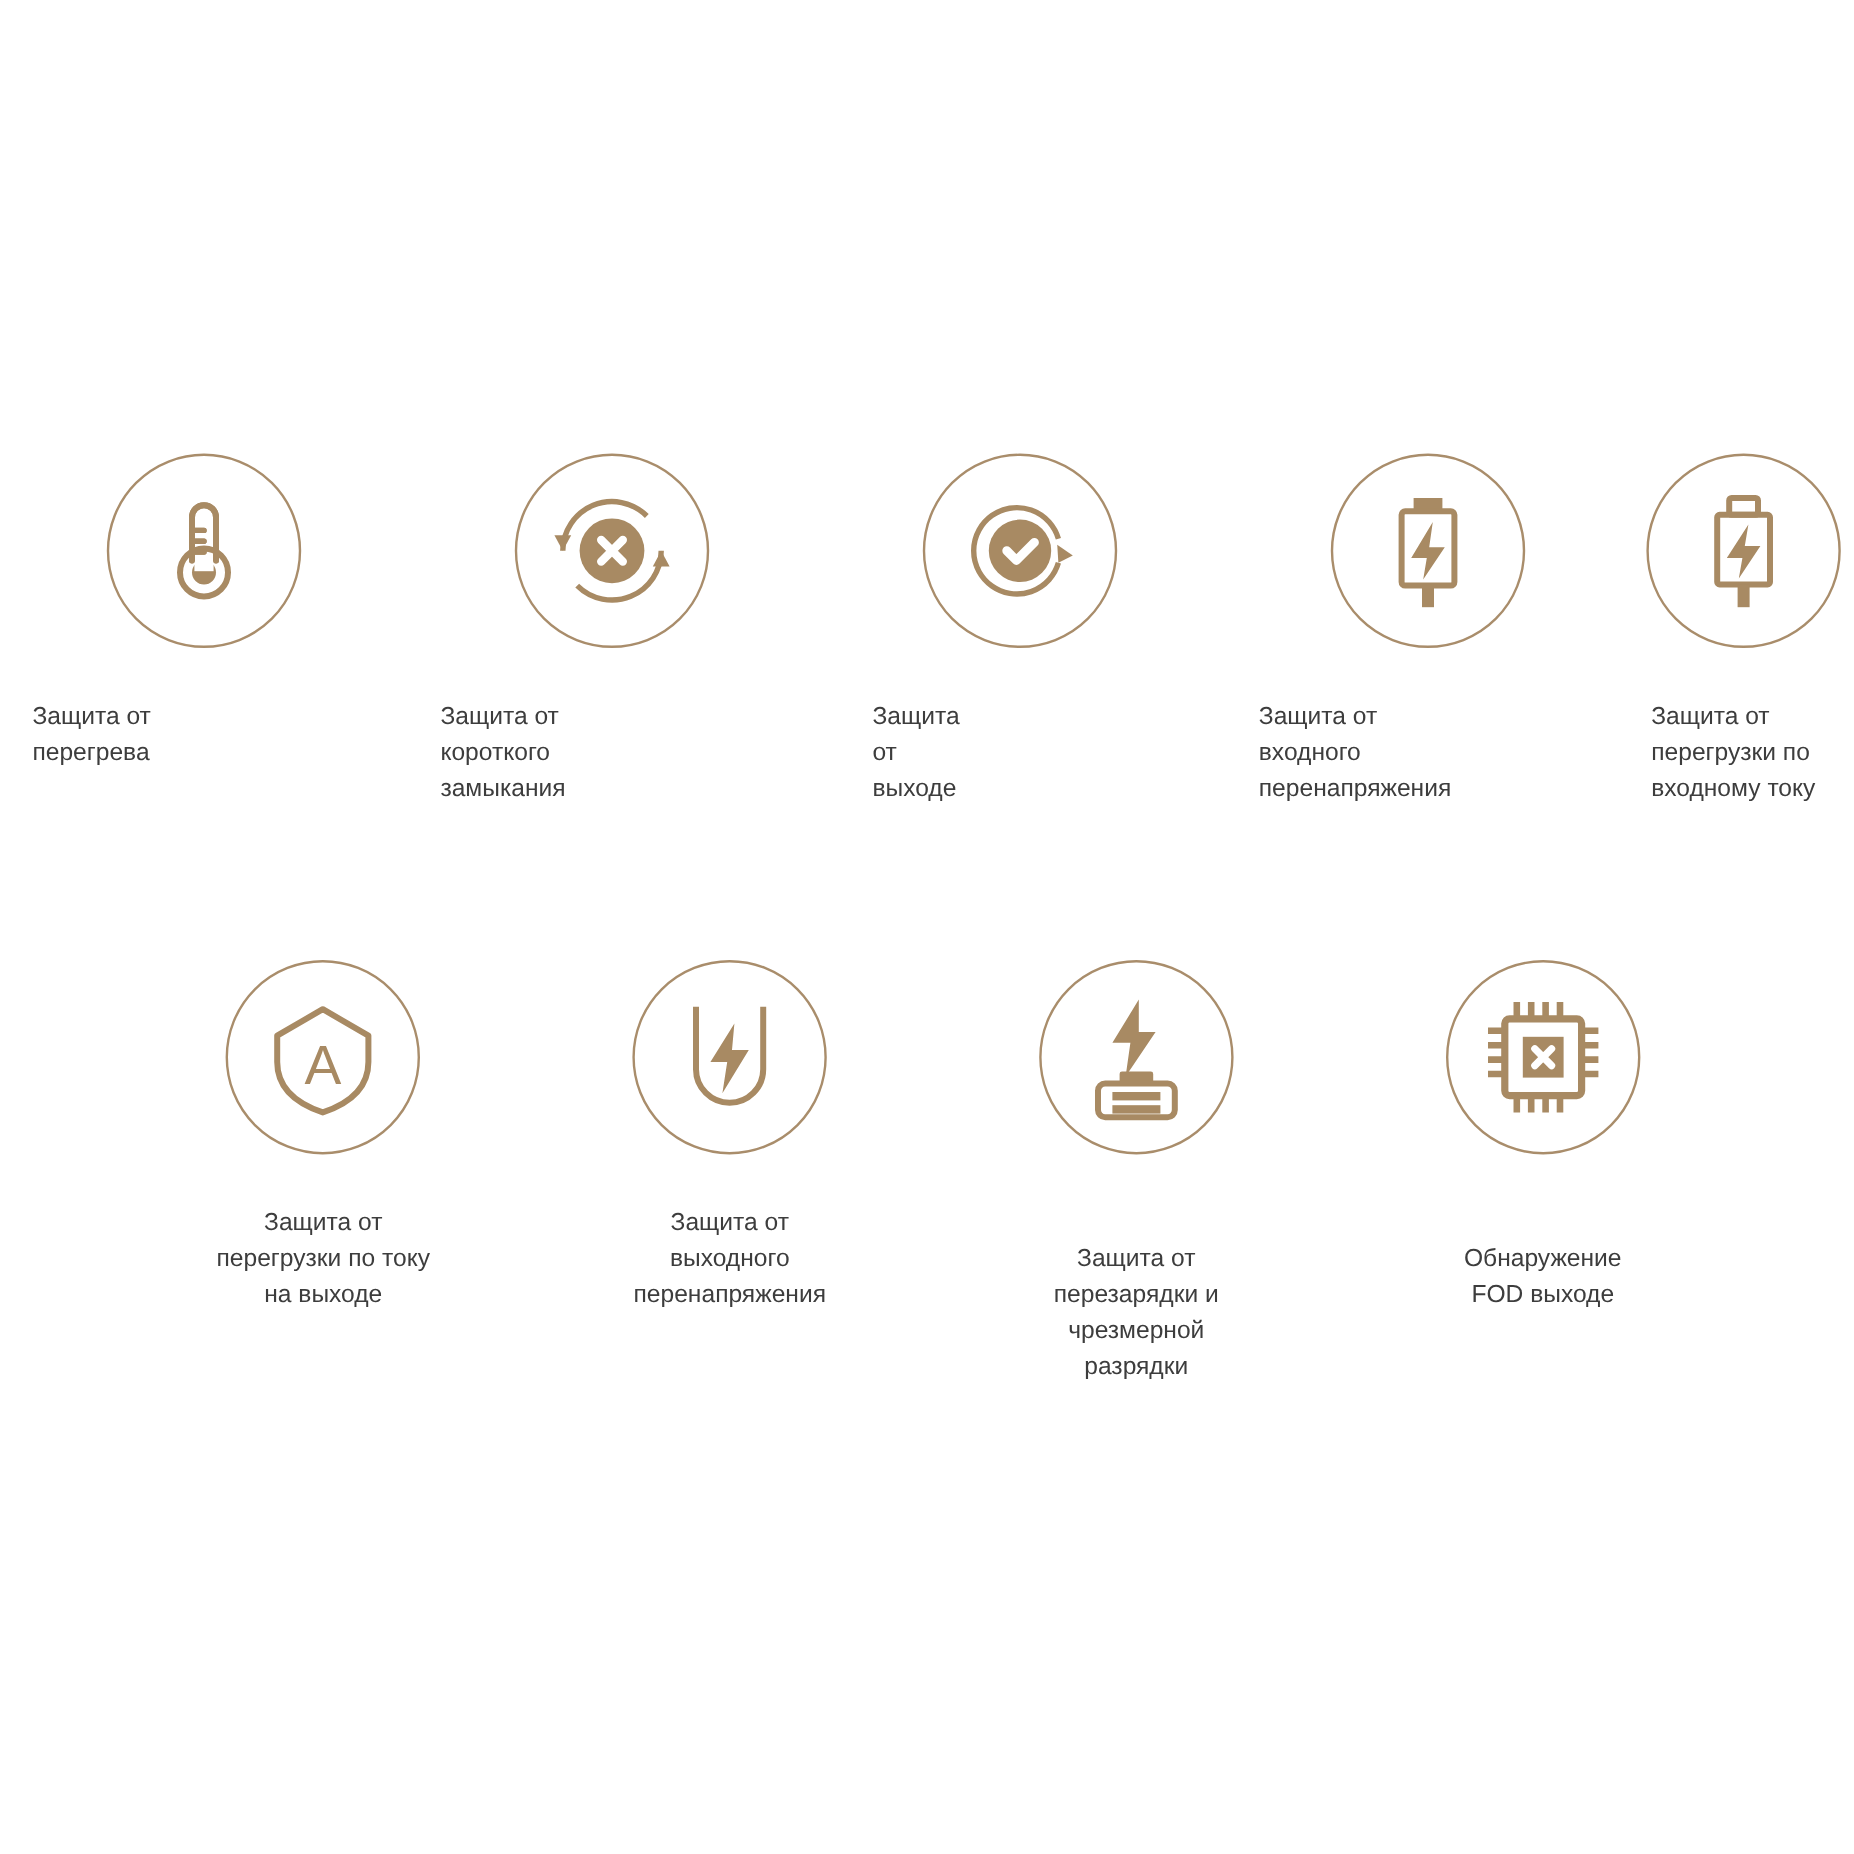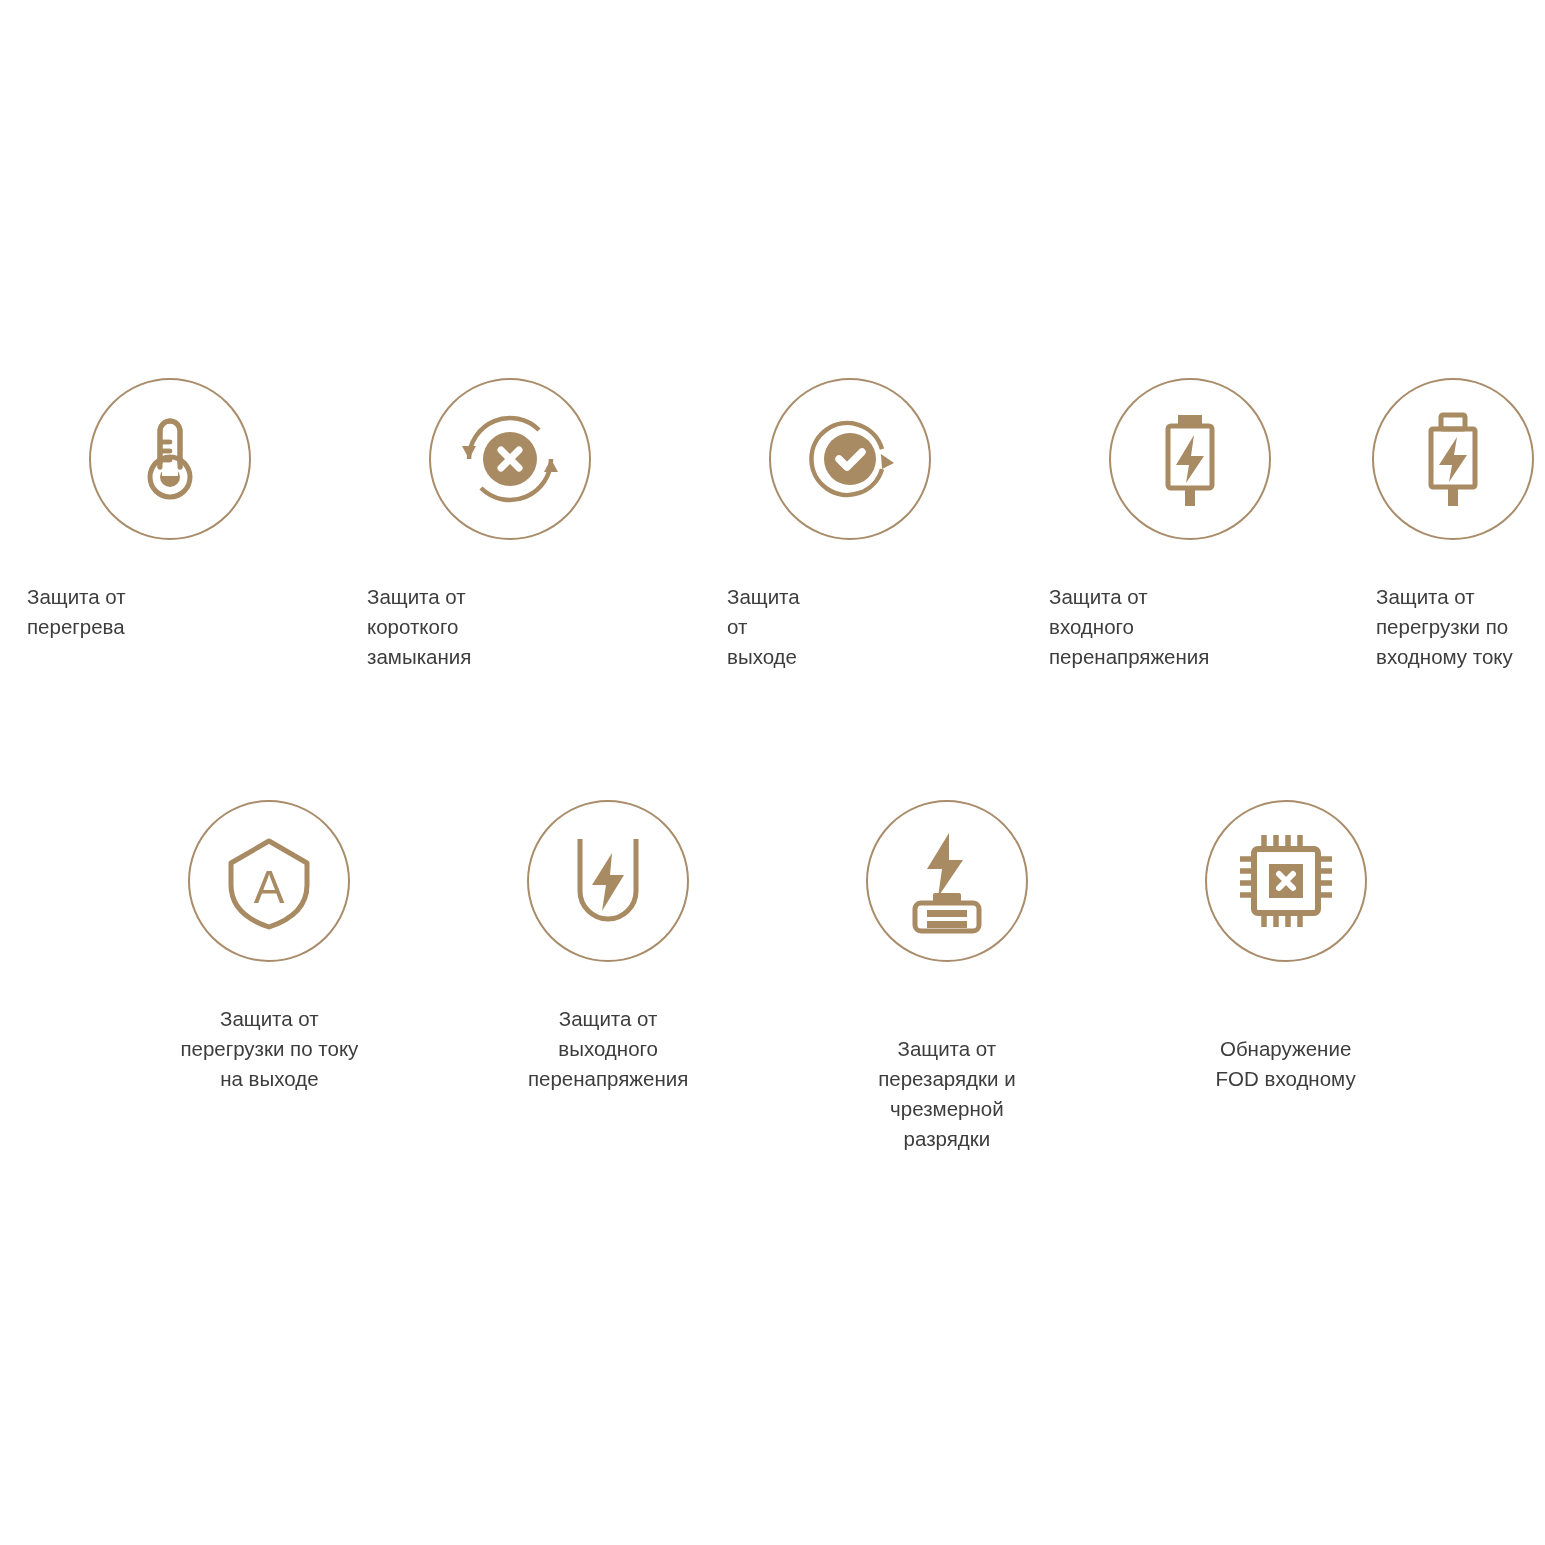--- a/index.html
+++ b/index.html
@@ -201,18 +201,18 @@
               <path d="M8 32 H24 M8 44 H24 M8 56 H24 M8 68 H24"></path>
               <path d="M84 32 H100 M84 44 H100 M84 56 H100 M84 68 H100"></path>
             </g>
             <rect x="22" y="22" width="64" height="64" rx="4" fill="none" stroke="#a88a63" stroke-width="6"></rect>
             <rect x="37" y="37" width="34" height="34" fill="#a88a63"></rect>
             <path d="M47 47 L61 61 M61 47 L47 61" stroke="#ffffff" stroke-width="6" stroke-linecap="round"></path>
           </svg>
         </span>
       </div>
       <div class="caption">Обнаружение
-FOD входному</div>
+FOD выходе</div>
     </div>
 
   </div>
 
 </div>
 
 </body></html>

